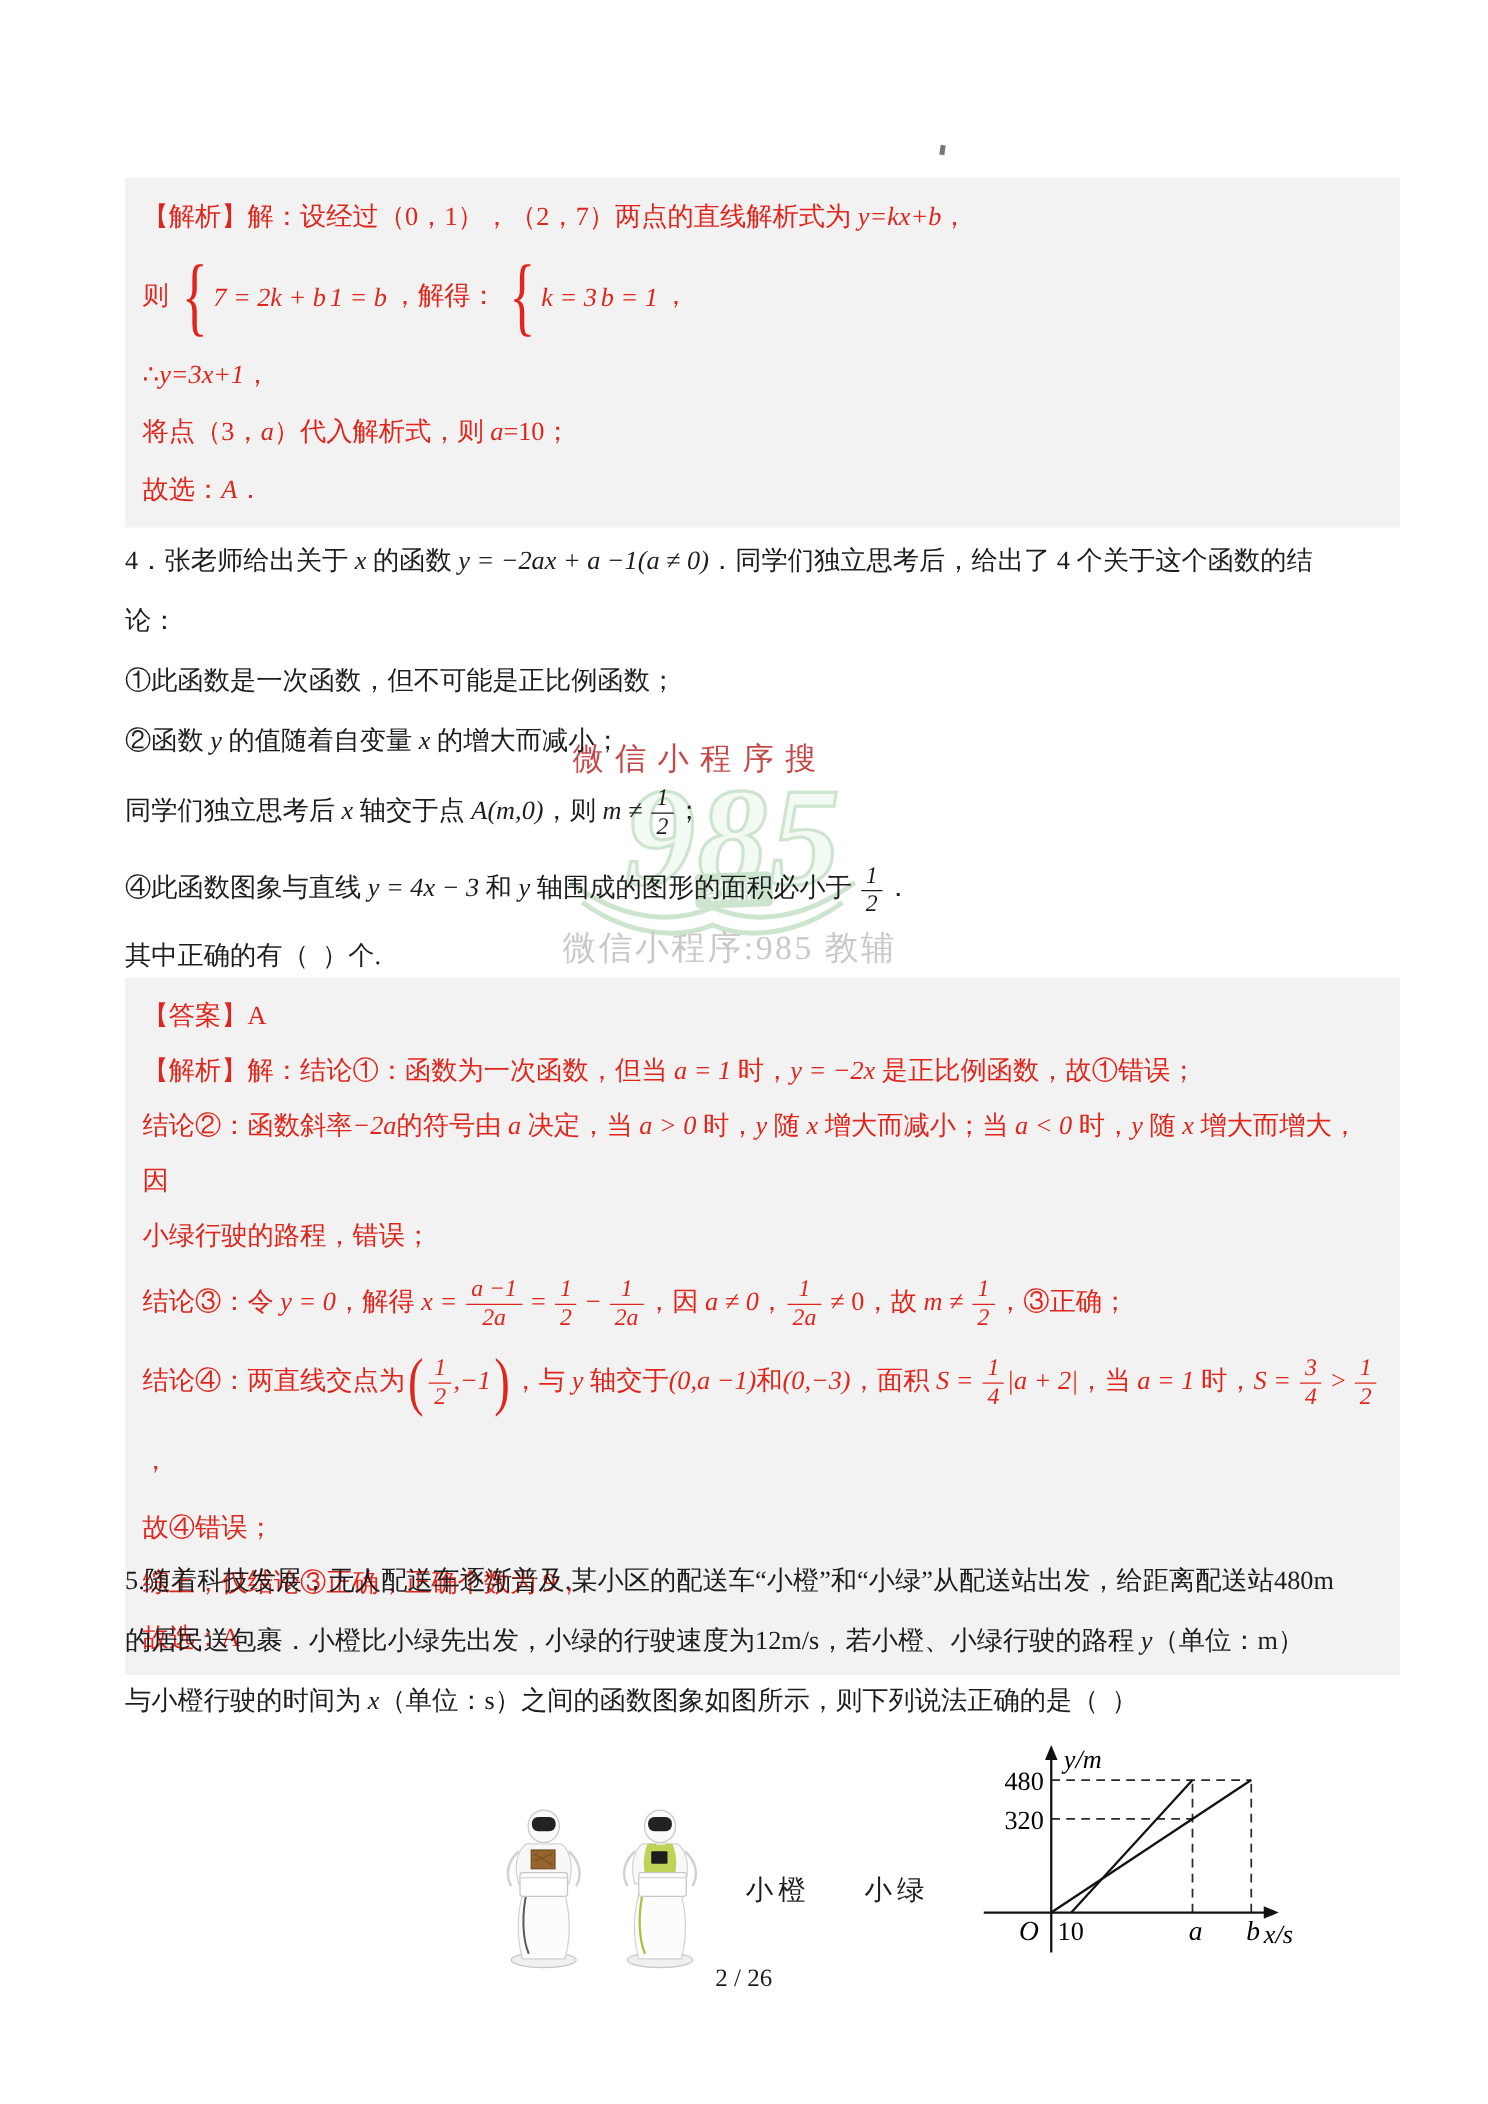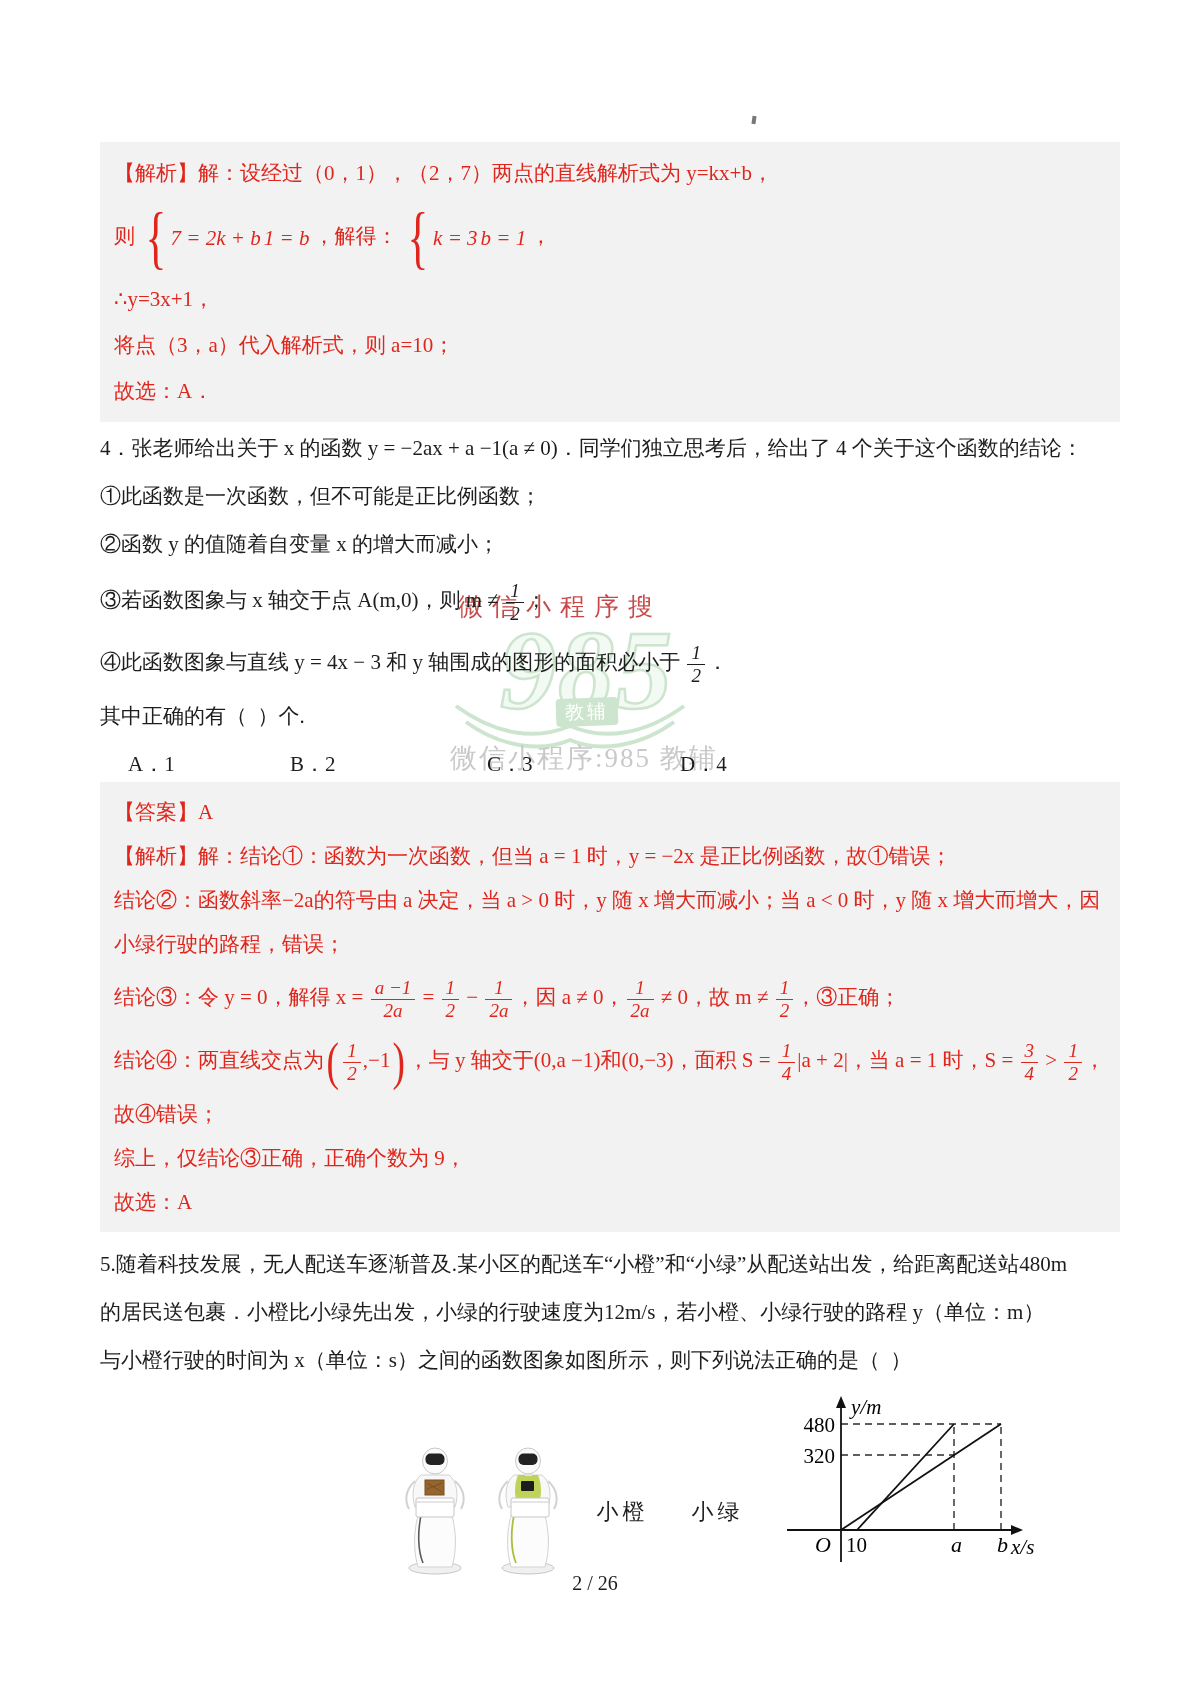--- a/index.html
+++ b/index.html
@@ -5,21 +5,21 @@
   html,body{margin:0;padding:0;background:#ffffff;}
   .page{position:relative;width:1190px;height:1683px;background:#ffffff;overflow:hidden;
         font-family:"Liberation Serif","DejaVu Serif",serif;color:#1d1d1d;font-size:21px;}
   .abs{position:absolute;}
   .shaded{background:#f2f2f2;color:#e0261c;z-index:2;}
   .txtblock{z-index:2;}
   p.ln{margin:0;text-align:left;}
   .p44{line-height:44px}.p46{line-height:46px}.p48{line-height:48px}
   .p60{line-height:60px}.p62{line-height:62px}.p64{line-height:64px}.p80{line-height:80px}
   .run{white-space:pre-wrap;}
-  .it{}
+  .it{font-style:italic;}
   .fr{display:inline-flex;flex-direction:column;text-align:center;vertical-align:middle;
       line-height:1.12;font-size:19px;font-style:italic;margin:0 2px;}
   .fr .n{padding:0 4px;border-bottom:1.4px solid currentColor;}
   .fr .d{padding:0 4px;}
   .cases{display:inline-flex;align-items:center;vertical-align:middle;margin:0 4px;}
   .cases .brace{font-size:70px;font-weight:400;line-height:68px;transform:scaleX(.62);
       display:inline-block;margin-right:-2px;}
   .cases .rows{display:inline-flex;flex-direction:row;gap:3px;font-style:italic;line-height:1.25;}
   .bp{display:inline-block;font-size:52px;line-height:0;vertical-align:middle;
       transform:scaleX(.72);font-style:normal;font-weight:300;}
@@ -80,21 +80,21 @@
         </span><span class="run">，</span></p>
     <p class="ln p46"><span class="run">∴</span><span class="run it">y=3x+1</span><span class="run">，</span></p>
     <p class="ln p46"><span class="run">将点（3，</span><span class="run it">a</span><span class="run">）代入解析式，则 </span><span class="run it">a</span><span class="run">=10；</span></p>
     <p class="ln p46"><span class="run">故选：</span><span class="run it">A</span><span class="run">．</span></p>
   </div>
 
   <div class="abs txtblock" style="left:100px;top:424px;width:992px;">
     <p class="ln p48"><span class="run">4．张老师给出关于 </span><span class="run it">x</span><span class="run"> 的函数 </span><span class="run it">y = −2ax + a −1(a ≠ 0)</span><span class="run">．同学们独立思考后，给出了 4 个关于这个函数的结论：</span></p>
     <p class="ln p48"><span class="run">①此函数是一次函数，但不可能是正比例函数；</span></p>
     <p class="ln p48"><span class="run">②函数 </span><span class="run it">y</span><span class="run"> 的值随着自变量 </span><span class="run it">x</span><span class="run"> 的增大而减小；</span></p>
-    <p class="ln p64"><span class="run">③若函数图象与 </span><span class="run it">x</span><span class="run"> 轴交于点 </span><span class="run it">A(m,0)</span><span class="run">，则 </span><span class="run it">m ≠ </span><span class="fr">
+    <p class="ln p64"><span class="run">同学们独立思考后 </span><span class="run it">x</span><span class="run"> 轴交于点 </span><span class="run it">A(m,0)</span><span class="run">，则 </span><span class="run it">m ≠ </span><span class="fr">
           <span class="n">1</span>
           <span class="d">2</span>
         </span><span class="run">；</span></p>
     <p class="ln p60"><span class="run">④此函数图象与直线 </span><span class="run it">y = 4x − 3</span><span class="run"> 和 </span><span class="run it">y</span><span class="run"> 轴围成的图形的面积必小于 </span><span class="fr">
           <span class="n">1</span>
           <span class="d">2</span>
         </span><span class="run">．</span></p>
     <p class="ln p48"><span class="run">其中正确的有（  ）个.</span></p>
     <div class="options p48">
       <span class="opt opt0">A．1</span>

